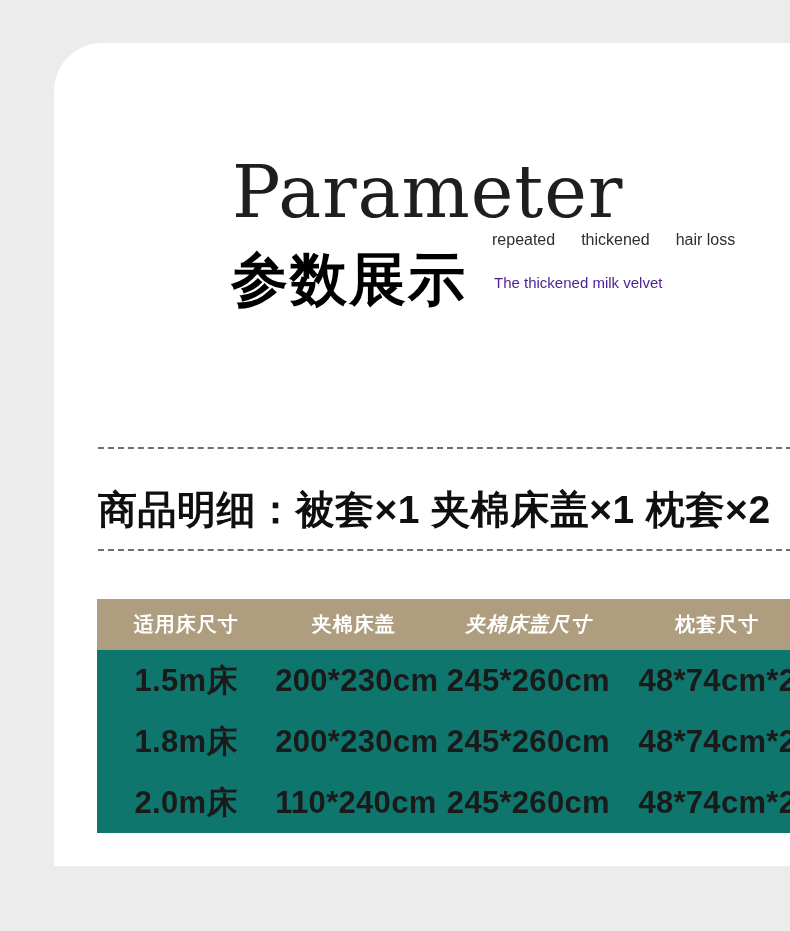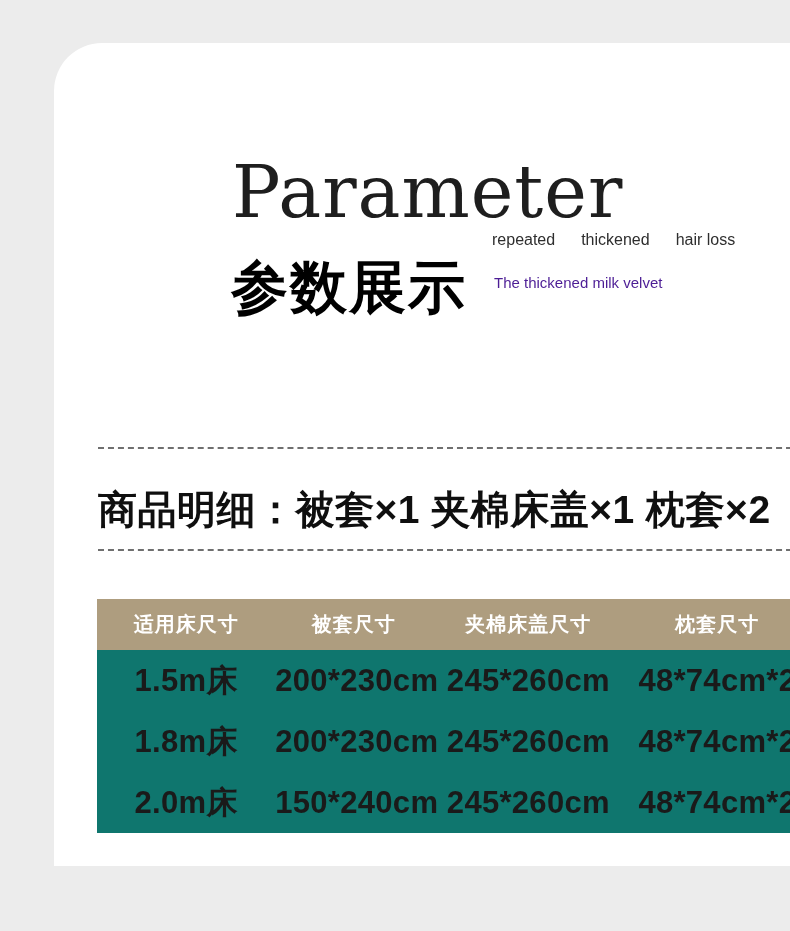--- a/index.html
+++ b/index.html
@@ -17,21 +17,21 @@
     position:absolute;left:178px;top:112px;
     font-family:"DejaVu Serif","Liberation Serif",serif;
     font-weight:400;font-size:72px;line-height:1.05;color:#1e1e1e;
     letter-spacing:1px;
   }
   .keywords{
     position:absolute;left:438px;top:188px;display:flex;gap:26px;
     font-size:16px;color:#2e2e2e;
   }
   .title-zh{
-    position:absolute;left:177px;top:215px;
+    position:absolute;left:177px;top:207px;
     font-size:57px;font-weight:900;color:#000000;letter-spacing:2px;
     line-height:1.05;
   }
   .subtitle-en{
     position:absolute;left:440px;top:230px;
     font-size:15px;line-height:1.28;color:#4c1d95;
   }
   
   .info-row{
     position:absolute;left:44px;width:710px;
@@ -55,21 +55,21 @@
     text-align:center;vertical-align:middle;padding:0;
   }
   .size-table thead tr{height:51px;}
   .size-table th{
     color:#ffffff;font-size:20px;font-weight:700;letter-spacing:1px;
   }
   .size-table tbody tr{height:61px;background:#0f766e;}
   .size-table td{
     color:#1a1a1a;font-size:31px;font-weight:600;letter-spacing:0.3px;
   }
-  .c0{width:25%;} .c1{width:22%;} .c2{width:27%;} .c3{width:26%;}
+  .c0{width:25%;} .c1{width:22%;} .c2{width:27%;font-style:italic;} .c3{width:26%;}
 </style>
 </head>
 <body>
 
 <div class="card">
 
   <div class="title-en">Parameter</div>
 
   <div class="keywords">
     <span>repeated</span>
@@ -87,40 +87,40 @@
   <div class="dash dash-1"></div>
 
   <div class="info-row row-detail"><span>商品明细：</span><span>被套×1 夹棉床盖×1 枕套×2</span></div>
 
   <div class="dash dash-2"></div>
 
   <table class="size-table outer">
     <thead>
       <tr style="background-color: rgb(174, 157, 127);">
         <th class="c0">适用床尺寸</th>
-        <th class="c1">被套尺寸</th>
+        <th class="c1">夹棉床盖</th>
         <th class="c2">夹棉床盖尺寸</th>
         <th class="c3">枕套尺寸</th>
       </tr>
     </thead>
     <tbody>
       <tr>
         <td>1.5m床</td>
         <td>200*230cm</td>
         <td>245*260cm</td>
         <td>48*74cm*2</td>
       </tr>
       <tr>
         <td>1.8m床</td>
         <td>200*230cm</td>
         <td>245*260cm</td>
         <td>48*74cm*2</td>
       </tr>
       <tr>
         <td>2.0m床</td>
-        <td>150*240cm</td>
+        <td>110*240cm</td>
         <td>245*260cm</td>
         <td>48*74cm*2</td>
       </tr>
     </tbody>
   </table>
 
 </div>
 
 </body></html>

